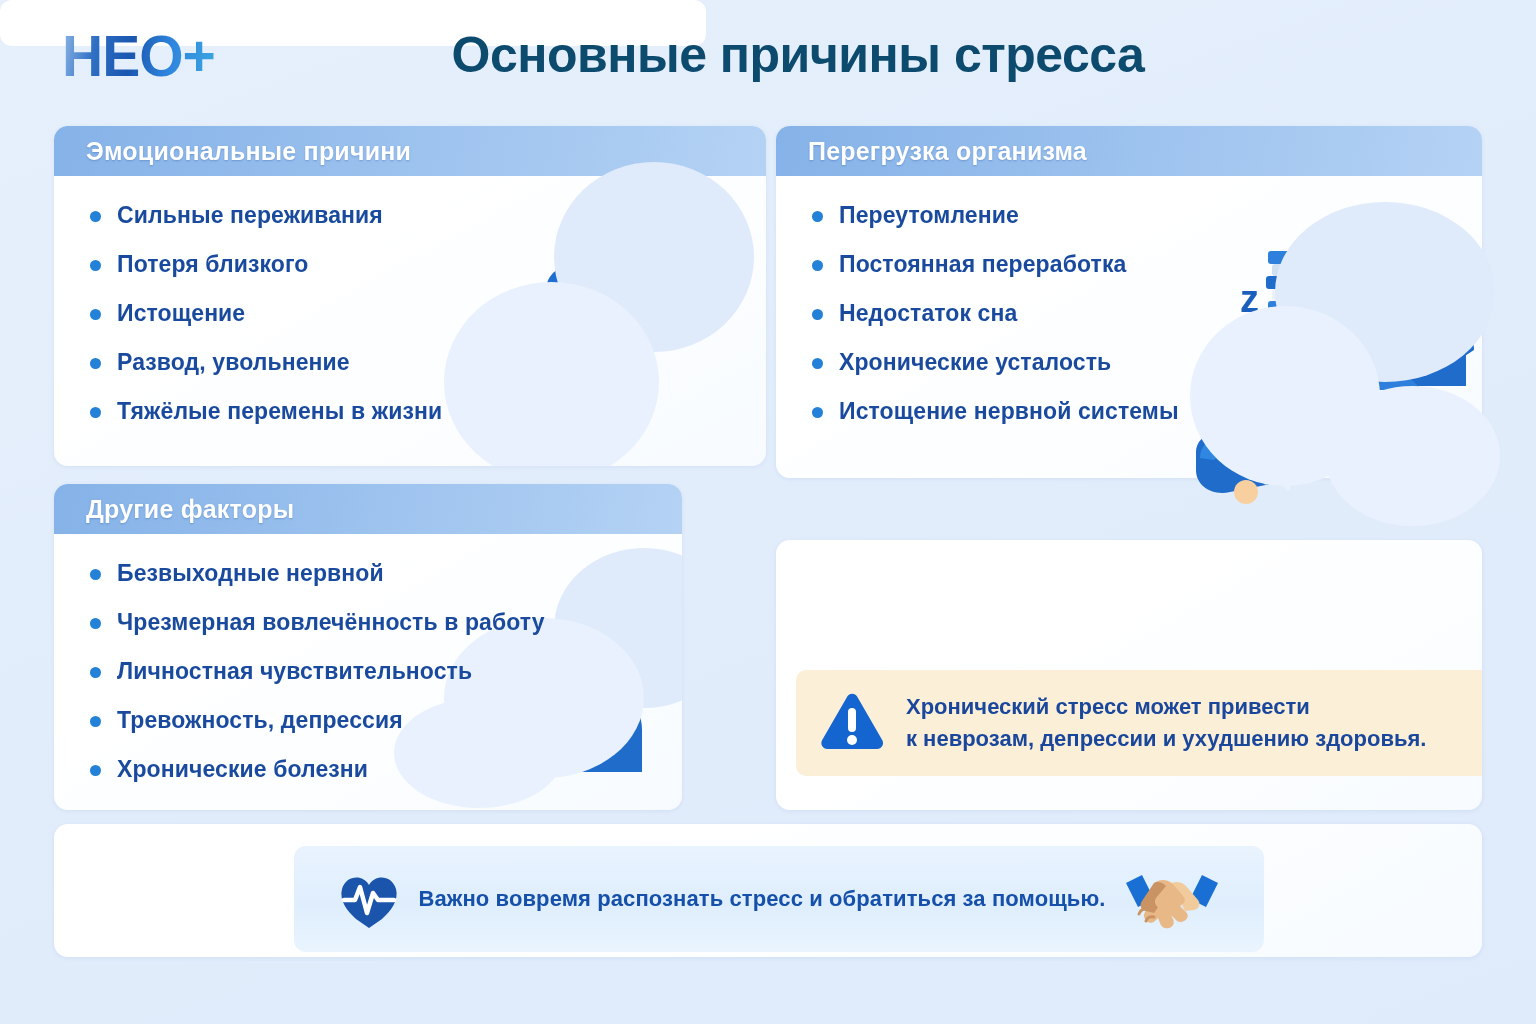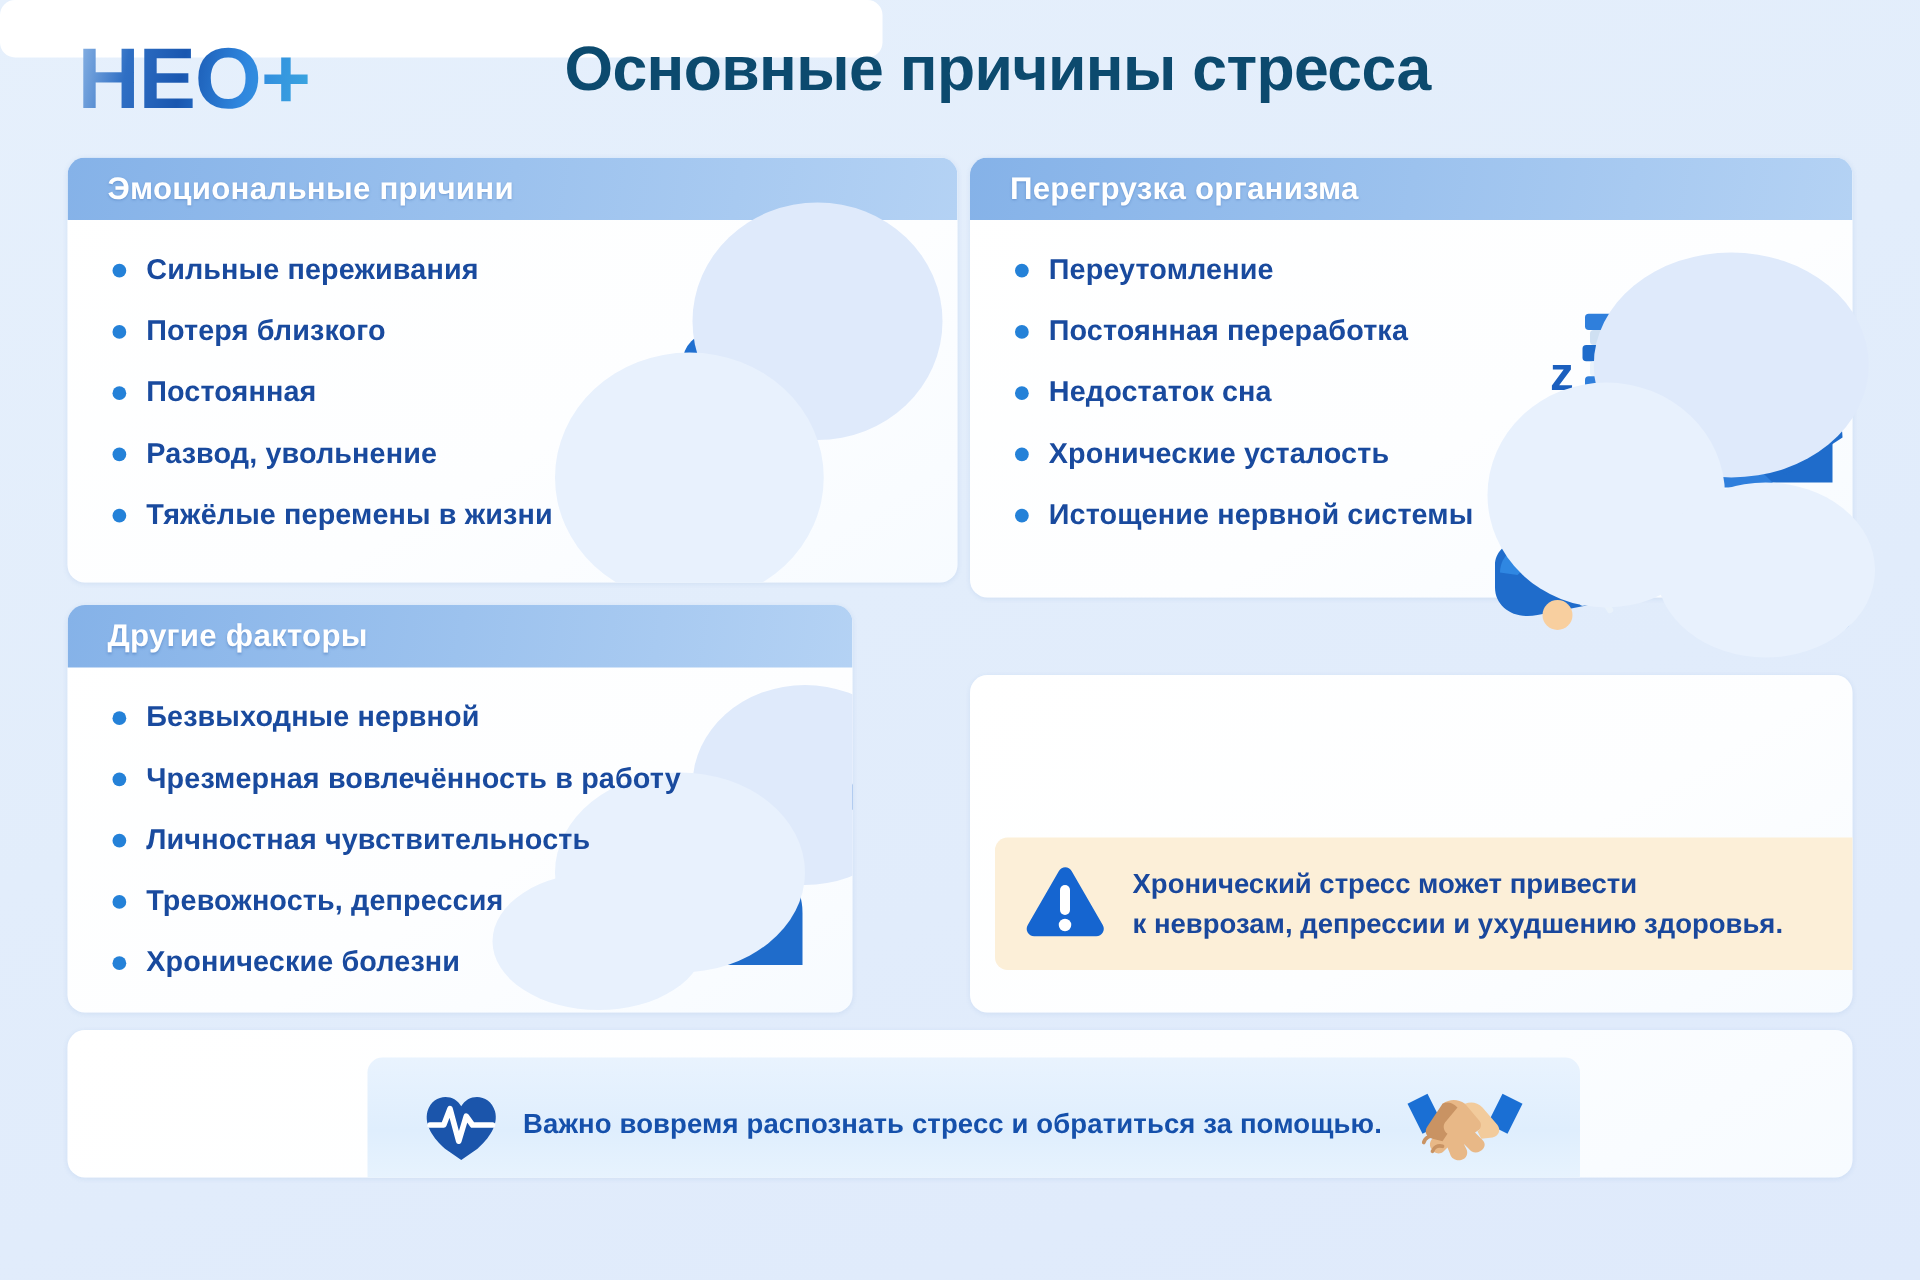--- a/index.html
+++ b/index.html
@@ -7,21 +7,21 @@
     width: 1536px; height: 1024px;
     font-family: "Liberation Sans", sans-serif;
     background: linear-gradient(160deg, #e6f0fc 0%, #e2edfb 45%, #dfeafb 100%);
     overflow: hidden;
   }
   .page { position: relative; width: 1536px; height: 1024px; }
 
   
   .logo {
     position: absolute; left: 62px; top: 28px;
-    font-size: 69px; font-weight: 700; letter-spacing: -1px;
+    font-size: 57px; font-weight: 700; letter-spacing: -1px;
     line-height: 1;
     background: linear-gradient(100deg,#8fb7e6 0%,#2f6fc4 22%,#1a57b0 45%,#2f86de 70%,#3ba7e0 100%);
     -webkit-background-clip: text; background-clip: text; color: transparent;
     text-shadow: none;
   }
   .title {
     position: absolute; left: 0; right: 0; top: 26px;
     text-align: center; padding-left: 60px;
     font-size: 50px; font-weight: 700; color: #0c4a6e;
     letter-spacing: -0.5px;
@@ -61,21 +61,21 @@
     margin-right: 16px; margin-top: 9px;
   }
 
   
   #card-emotional { left: 54px;  top: 126px; width: 712px; height: 340px; }
   #card-overload  { left: 776px; top: 126px; width: 706px; height: 352px; }
   #card-other     { left: 54px;  top: 484px; width: 628px; height: 326px; text-align: right; }
   #card-spacer    { left: 776px; top: 484px; width: 706px; height: 46px;
                     background:#fff; border-radius:12px; }
   #card-warnwrap  { left: 776px; top: 540px; width: 706px; height: 270px; }
-  #card-footer    { left: 54px;  top: 824px; width: 1428px; height: 118px; }
+  #card-footer    { left: 54px;  top: 824px; width: 1428px; height: 133px; }
 
   
   .warn-box {
     position: absolute; left: 20px; top: 130px; width: 768px; height: 106px;
     background: #fcefd8; border-radius: 10px;
     display: flex; align-items: center; padding: 0 22px;
   }
   .warn-text { margin-left: 20px; }
   .warn-text div {
     font-size: 22px; color: #19479c; font-weight: 600; line-height: 1.45;
@@ -116,21 +116,21 @@
         <li>
             <i class="bul"></i>
             <span>Сильные переживания</span>
           </li>
         <li>
             <i class="bul"></i>
             <span>Потеря близкого</span>
           </li>
         <li>
             <i class="bul"></i>
-            <span>Постоянная</span>
+            <span>Истощение</span>
           </li>
         <li>
             <i class="bul"></i>
             <span>Развод, увольнение</span>
           </li>
         <li>
             <i class="bul"></i>
             <span>Тяжёлые перемены в жизни</span>
           </li>
       </ul>

